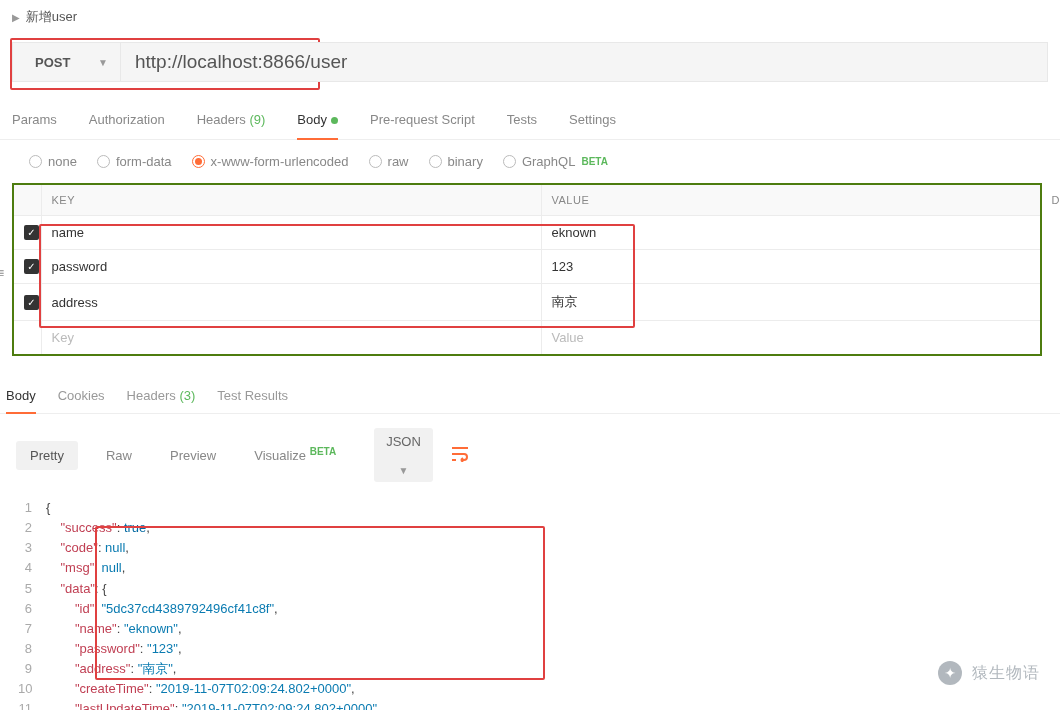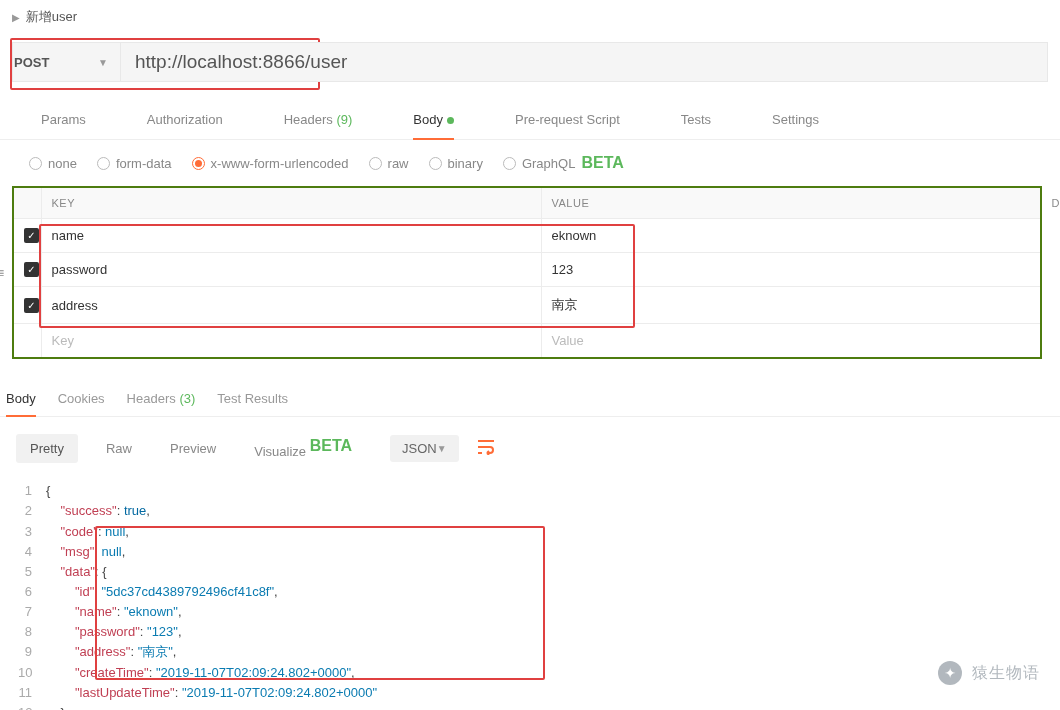--- a/index.html
+++ b/index.html
@@ -4,37 +4,37 @@
 <style>
 * { margin: 0; padding: 0; box-sizing: border-box; font-family: -apple-system, BlinkMacSystemFont, "Segoe UI", Arial, sans-serif; }
 body { background: #fff; color: #333; font-size: 13px; width: 1060px; height: 710px; overflow: hidden; position: relative; }
 
 .request-name { padding: 8px 12px; display: flex; align-items: center; gap: 6px; color: #555; font-size: 13px; }
 .caret { font-size: 10px; color: #999; }
 
 .url-row { display: flex; margin: 8px 12px 20px; background: #f5f5f5; border: 1px solid #e8e8e8; height: 40px; position: relative; }
 .highlight-box { position: absolute; border: 2.5px solid #e04040; border-radius: 2px; pointer-events: none; }
 .hi1 { left: 10px; top: 38px; width: 310px; height: 52px; }
-.method-sel { width: 108px; display: flex; align-items: center; justify-content: space-between; padding: 0 12px 0 1px; font-weight: 600; color: #555; border-right: 1px solid #e8e8e8; }
+.method-sel { width: 108px; display: flex; align-items: center; justify-content: space-between; padding: 0 12px 0 22px; font-weight: 600; color: #555; border-right: 1px solid #e8e8e8; }
 .method-sel .chev { font-size: 10px; color: #999; }
 .url-input { flex: 1; border: none; background: transparent; padding: 0 14px; font-size: 19px; color: #555; outline: none; }
 
 .tabs { display: flex; padding: 0 12px; border-bottom: 1px solid #eee; gap: 32px; }
-.tab { padding: 10px 0 12px; color: #888; cursor: pointer; position: relative; margin-left: 29px; }
+.tab { padding: 10px 0 12px; color: #888; cursor: pointer; position: relative; }
 .tab.active { color: #333; }
 .tab.active::after { content: ""; position: absolute; left: 0; right: 0; bottom: -1px; height: 2px; background: #ff6c37; }
 .tab .count { color: #5cb85c; }
 .green-dot { display: inline-block; width: 7px; height: 7px; background: #5cb85c; border-radius: 50%; margin-left: 4px; vertical-align: middle; }
 
 .body-types { display: flex; align-items: center; gap: 20px; padding: 14px 29px 10px; }
 .radio { display: flex; align-items: center; gap: 6px; color: #888; font-size: 13px; }
 .radio-dot { width: 13px; height: 13px; border: 1.5px solid #bbb; border-radius: 50%; display: flex; align-items: center; justify-content: center; }
 .radio-dot.sel { border-color: #ff6c37; }
 .radio-dot.sel::after { content: ""; width: 7px; height: 7px; background: #ff6c37; border-radius: 50%; }
-.beta { color: #5cb85c; font-size: 16px; font-weight: 600; vertical-align: super; }
+.beta { color: #5cb85c; font-size: 10px; font-weight: 600; vertical-align: super; }
 
 .kv-table { margin: 4px 0 0 12px; border: 2px solid #4d7c0f; border-collapse: collapse; width: 892px; table-layout: fixed; }
 .kv-table th, .kv-table td { border: 1px solid #ececec; padding: 9px 10px; text-align: left; font-weight: 400; }
 .kv-table th { background: #f9f9f9; color: #888; font-size: 11px; letter-spacing: 0.5px; }
 .col-chk { width: 28px; }
 .col-key { width: 500px; }
 .col-val { width: 500px; }
 .chk { width: 15px; height: 15px; background: #333; border-radius: 2px; display: flex; align-items: center; justify-content: center; color: #fff; font-size: 10px; }
 .hi2 { left: 39px; top: 224px; width: 596px; height: 104px; }
 .hi3 { left: 95px; top: 526px; width: 450px; height: 154px; }
@@ -42,21 +42,21 @@
 .drag-handle { position: absolute; left: -3px; top: 266px; font-size: 12px; color: #888; }
 
 .resp-tabs { display: flex; gap: 22px; padding: 32px 6px 0; border-bottom: 1px solid #eee; }
 .resp-tab { padding: 0 0 10px; color: #999; }
 .resp-tab.active-u { position: relative; color: #333; }
 .resp-tab.active-u::after { content: ""; position: absolute; left: 0; right: 0; bottom: -1px; height: 2px; background: #ff6c37; }
 
 .format-row { display: flex; align-items: center; gap: 18px; padding: 14px 16px; }
 .format-row .btn { padding: 6px 10px; color: #888; }
 .format-row .btn.pretty { background: #f1f1f1; border-radius: 3px; color: #555; padding: 7px 14px; text-align: right; }
-.json-sel { display: flex; align-items: center; gap: 0; background: #f1f1f1; border-radius: 3px; padding: 6px 12px; color: #666; margin-left: 10px; }
+.json-sel { display: flex; align-items: center; gap: 16px; background: #f1f1f1; border-radius: 3px; padding: 6px 12px; color: #666; margin-left: 10px; flex-direction: column; }
 .wrap-icon svg { stroke: #ff6c37; }
 
 .code { font-family: Consolas, Monaco, monospace; font-size: 13px; padding: 2px 18px; line-height: 1.55; }
 .code-row { display: flex; }
 .lnum { width: 28px; text-align: right; color: #aaa; padding-right: 14px; user-select: none; }
 .cc { white-space: pre; }
 .p { color: #444; }
 .k { color: #c03f53; }
 .s { color: #0a7bb1; }
 .b { color: #0369a1; }

